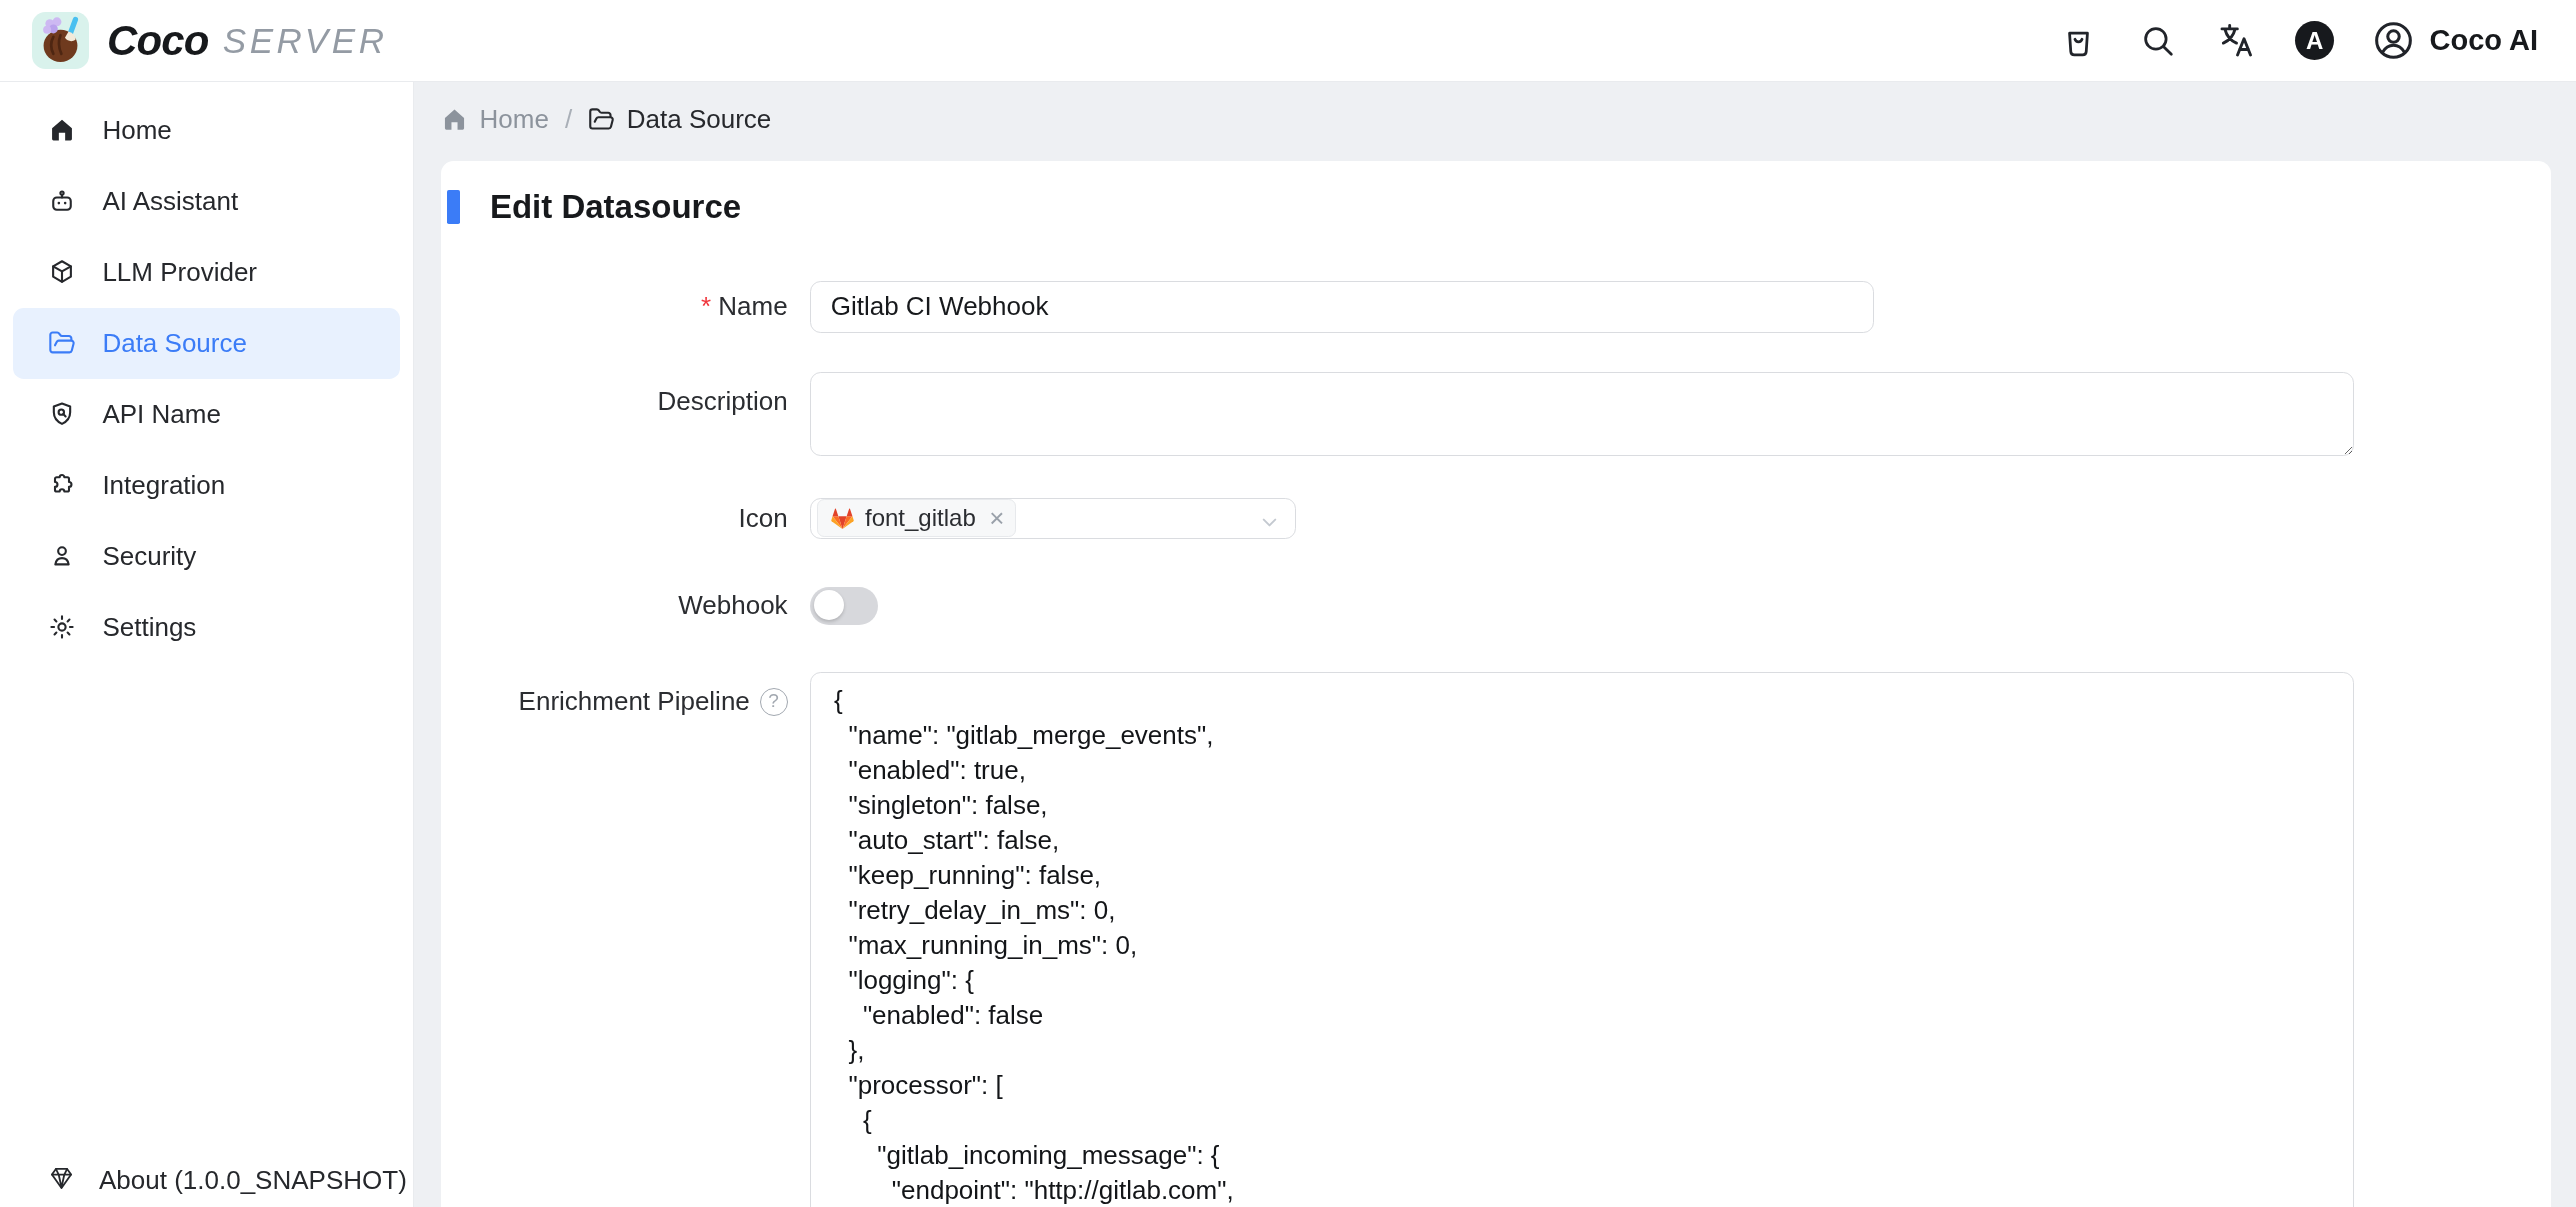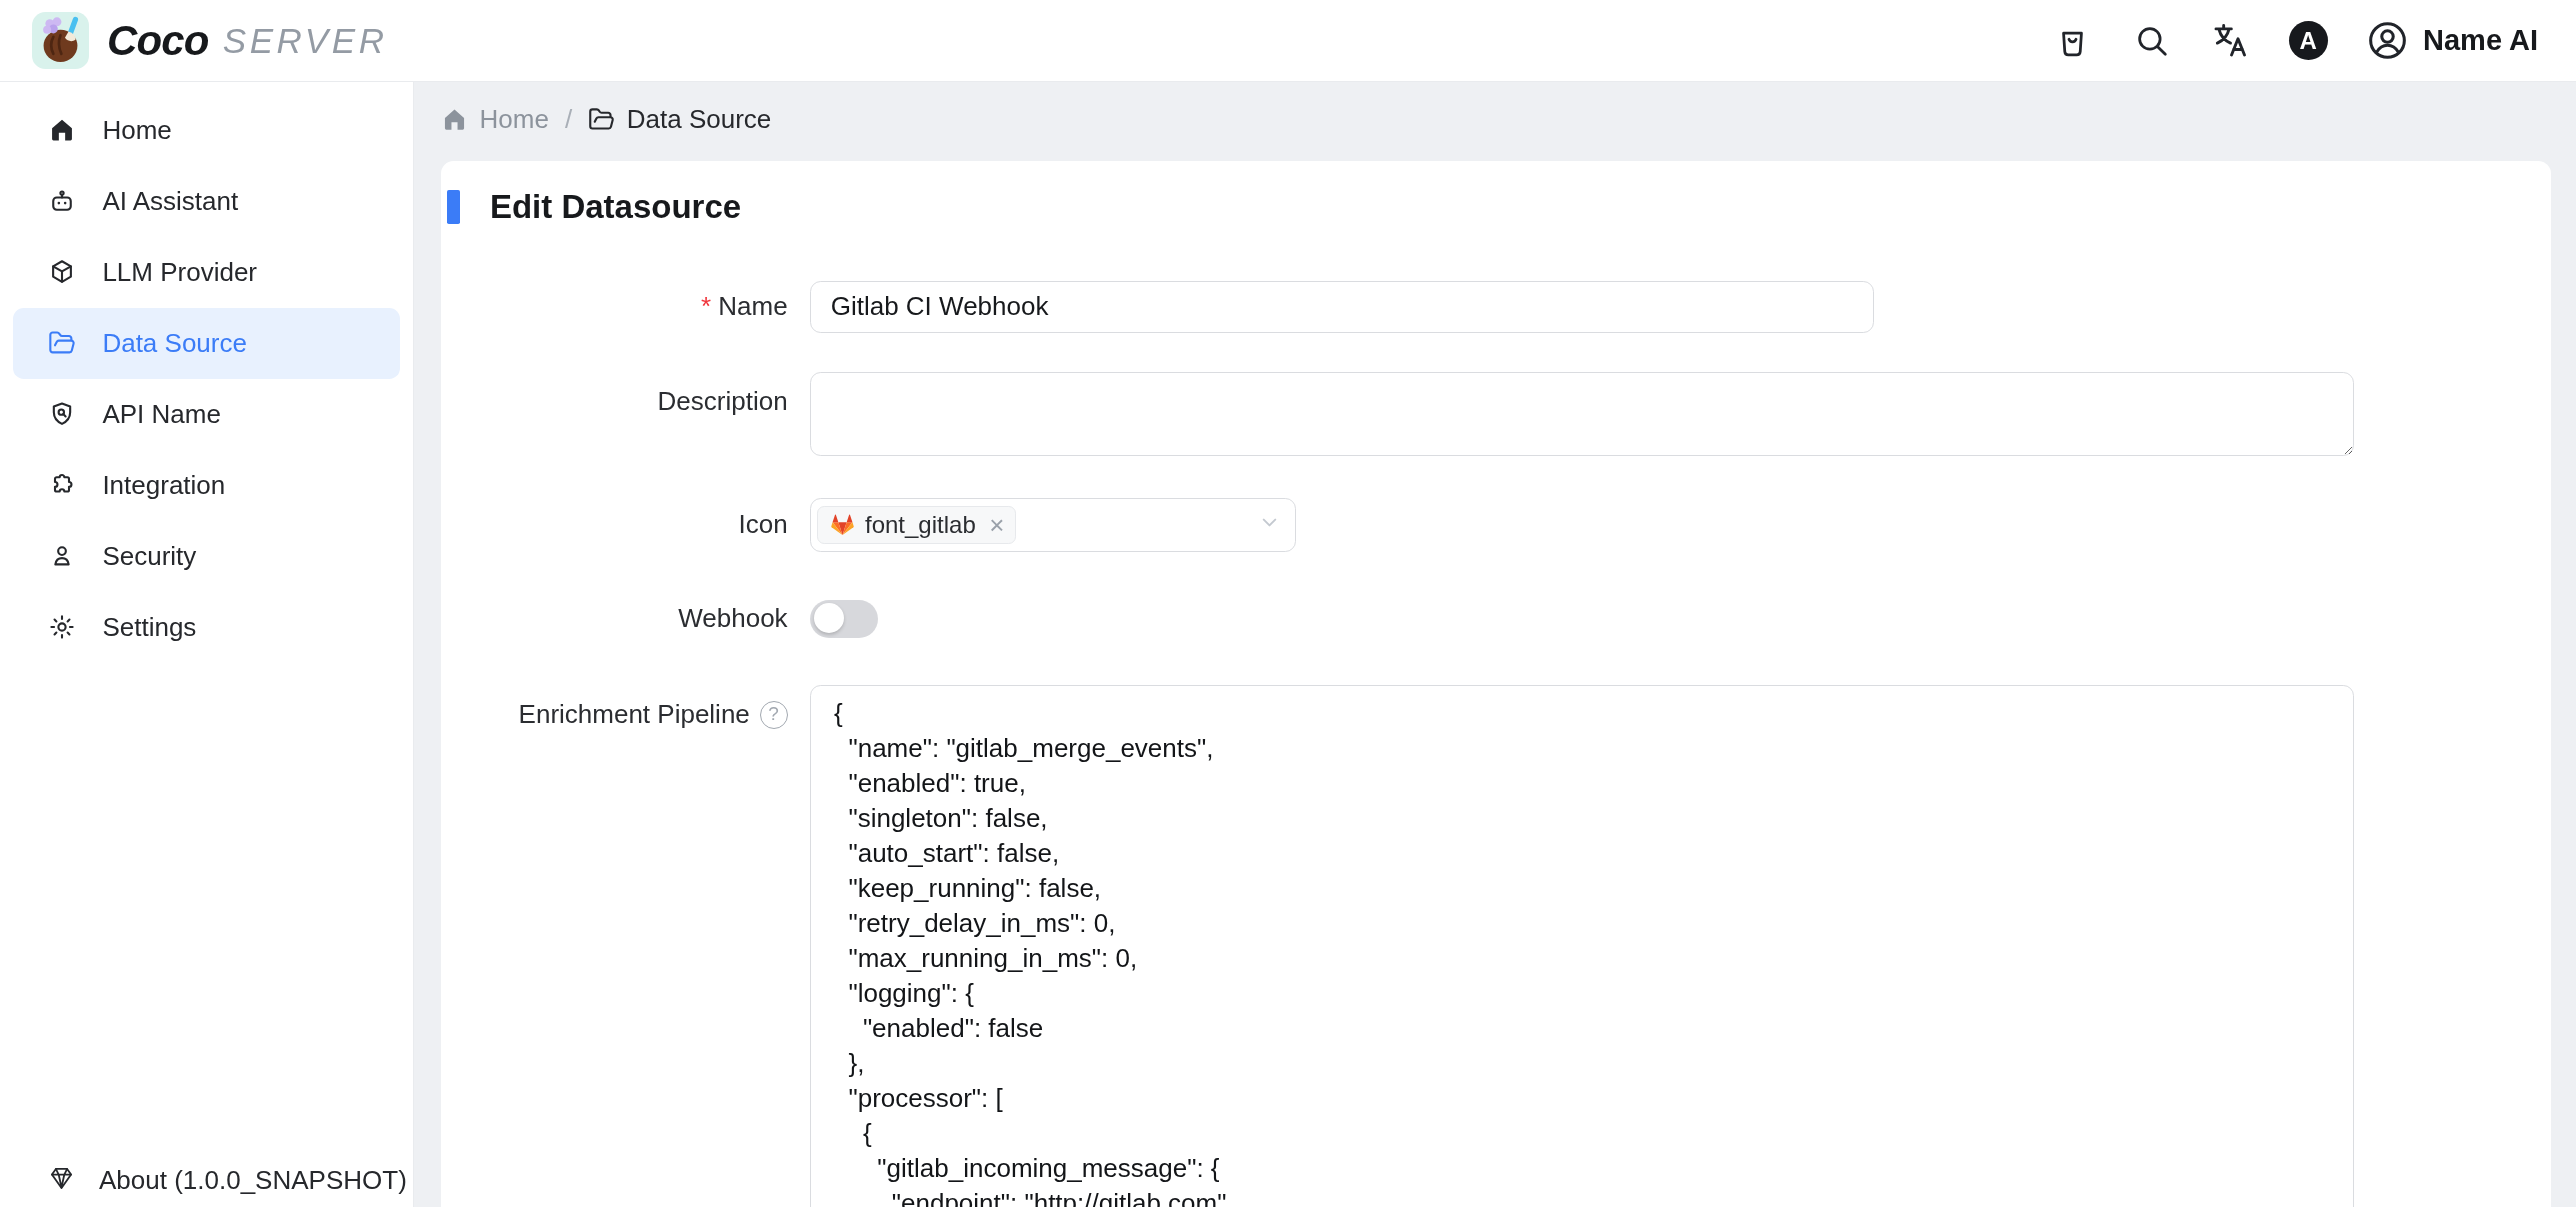--- a/index.html
+++ b/index.html
@@ -83,21 +83,21 @@
     width: 1064px; height: 52px; border: 1.8px solid #dadce0; border-radius: 10.7px;
     padding: 0 19.7px; font-size: 26px; color: #17191c; background: #fff; outline: none;
     font-family: "Liberation Sans", sans-serif;
   }
   .desc-textarea {
     width: 1544px; height: 84px; border: 1.8px solid #dadce0; border-radius: 10.7px;
     padding: 10.7px 18px; font-size: 26px; color: #17191c; background: #fff; outline: none;
     resize: both; font-family: "Liberation Sans", sans-serif;
   }
   .icon-select {
-    width: 486px; height: 54px; border: 1.8px solid #dadce0; border-radius: 10.7px; background: #fff;
+    width: 486px; height: 41px; border: 1.8px solid #dadce0; border-radius: 10.7px; background: #fff;
     display: flex; align-items: center; padding: 0 45px 0 6.3px; position: relative; cursor: pointer;
   }
   .tag-chip {
     display: flex; align-items: center; gap: 9px; background: #f7f8f9; border: 1.8px solid #e7e9ec;
     border-radius: 7.2px; height: 38px; padding: 0 10.7px; font-size: 24px; color: #2b2d31;
   }
   .tag-close { color: #9aa1aa; font-size: 26px; margin-left: 4.5px; cursor: pointer; line-height: 1; }
   .select-arrow { position: absolute; right: 14.3px; top: 12.5px; }
   .select-arrow svg { stroke: #c4c9d0; fill: none; stroke-width: 2; stroke-linecap: round; stroke-linejoin: round; }
 
@@ -158,21 +158,21 @@
     </span>
     <span class="theme-badge">A</span>
     <span class="user-chip">
       <span>
         <svg viewBox="0 0 24 24" width="43" height="43" style="stroke:#21242a;fill:none;stroke-width:1.7;stroke-linecap:round;stroke-linejoin:round">
           <circle cx="12" cy="12" r="9.4"></circle>
           <circle cx="12" cy="9.8" r="3.2"></circle>
           <path d="M5.9 18.6c1.5-2.6 3.7-3.9 6.1-3.9s4.6 1.3 6.1 3.9"></path>
         </svg>
       </span>
-      <span class="user-name">Name AI</span>
+      <span class="user-name">Coco AI</span>
     </span>
   </div>
 </div>
 
 <div class="sidebar">
   <ul class="nav">
     <li class="nav-item">
       <span class="ni">
         <svg viewBox="0 0 24 24">
             <path class="solid" d="M12 3.2 20.5 10.6v9.2a1.2 1.2 0 0 1-1.2 1.2h-4.6v-6.6h-5.4V21H4.7a1.2 1.2 0 0 1-1.2-1.2v-9.2L12 3.2z"></path>

